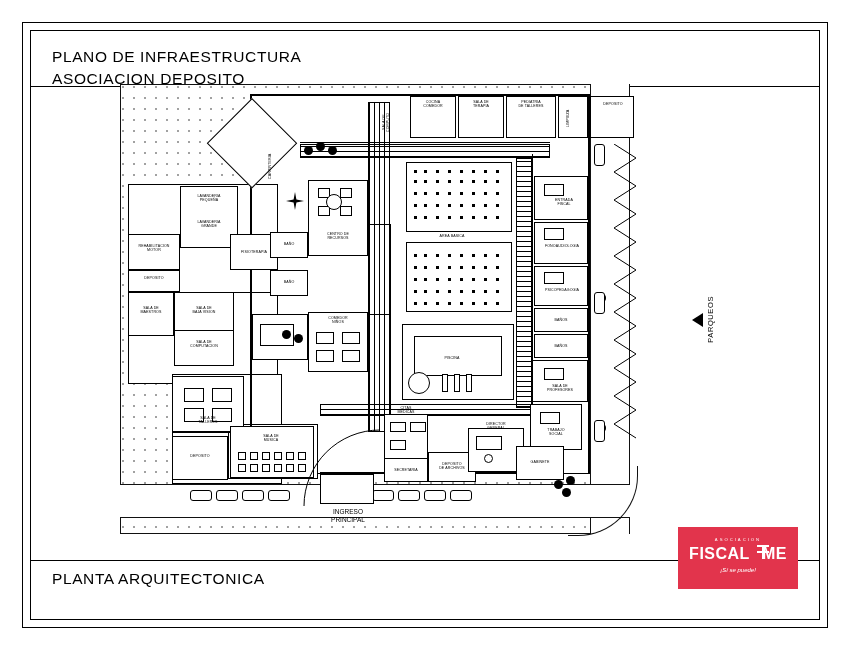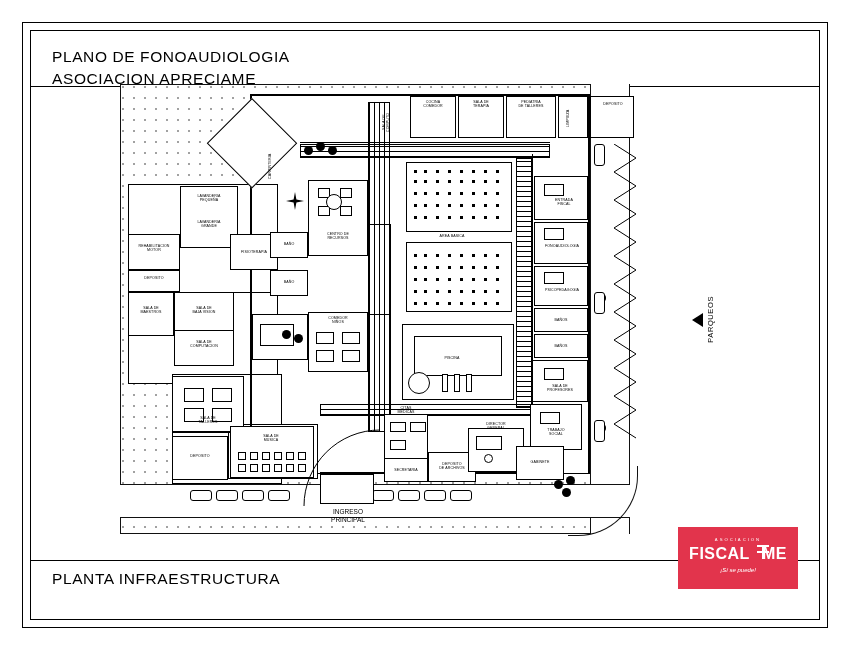--- a/index.html
+++ b/index.html
@@ -59,26 +59,26 @@
 <body>
 
 <div id="sheet">
 
   <div class="border-outer"></div>
   <div class="border-inner"></div>
   <div class="divider-top"></div>
   <div class="divider-bottom"></div>
 
   <div class="title-block">
-    <div>PLANO DE FONOAUDIOLOGIA</div>
-    <div>ASOCIACION APRECIAME</div>
+    <div>PLANO DE INFRAESTRUCTURA</div>
+    <div>ASOCIACION DEPOSITO</div>
   </div>
 
   <div class="footer-block">
-    <div>PLANTA INFRAESTRUCTURA</div>
+    <div>PLANTA ARQUITECTONICA</div>
   </div>
 
   <div id="plan">
 
     <div class="terrain"></div>
     <div class="road-v"></div>
     <div class="road-h"></div>
     <div class="road-curve"></div>
 
     <div class="bld" style="left:130px;top:10px;width:340px;height:380px;"></div>

